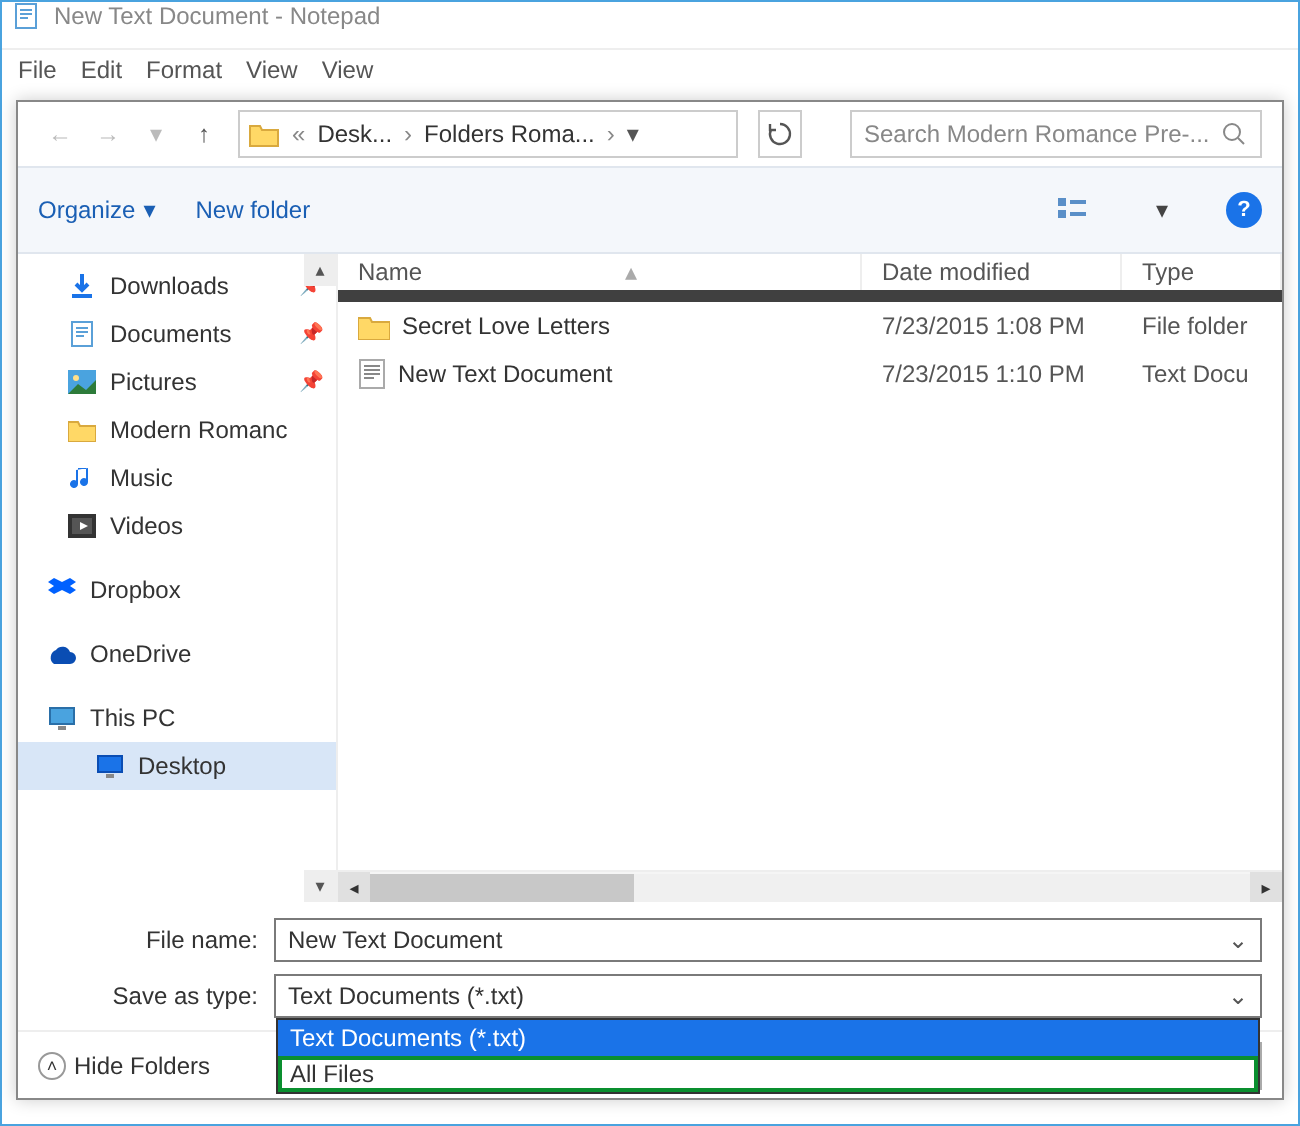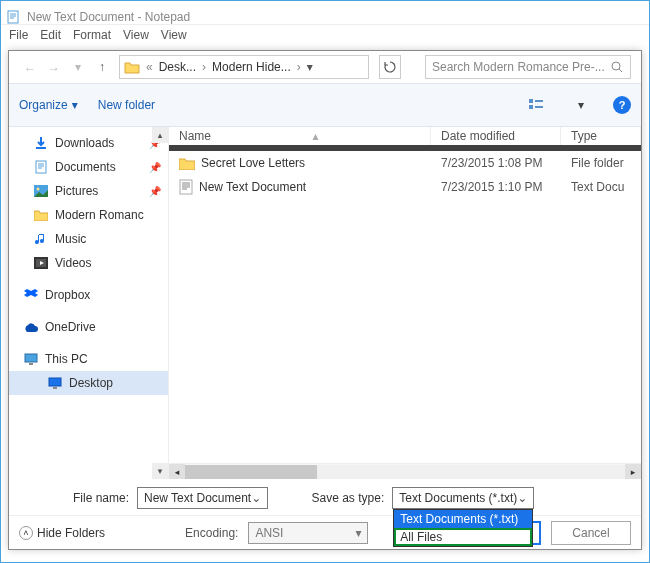--- a/index.html
+++ b/index.html
@@ -1,20 +1,20 @@
 <!DOCTYPE html>
 <html><head>
 <meta charset="utf-8">
 <style>
 * { box-sizing: border-box; margin: 0; padding: 0; font-family: "Segoe UI", Tahoma, sans-serif; font-size: 12px; }
 body { background: #fff; width: 650px; height: 563px; overflow: hidden; position: relative; color: #333; }
 
 
 .notepad-window { border: 1px solid #4aa3df; background: #fff; position: absolute; inset: 0; }
-.notepad-titlebar { height: 24px; background: #fff; display: flex; align-items: flex-end; padding: 0 6px; color: #888; border-bottom: 1px solid #eee; }
+.notepad-titlebar { height: 24px; background: #fff; display: flex; align-items: flex-start; padding: 0 6px; color: #888; border-bottom: 1px solid #eee; }
 .notepad-titlebar .icon { width: 14px; height: 14px; margin-right: 6px; display:flex; align-items:center; justify-content:center;}
 .notepad-menubar { height: 20px; display: flex; align-items: center; gap: 12px; padding: 0 8px; color: #555; }
 .notepad-menubar span { cursor: default; }
 
 
 .dialog { position: absolute; left: 8px; top: 50px; width: 634px; height: 500px; background: #fff; border: 1px solid #888; box-shadow: 0 0 8px rgba(0,0,0,.2); display:flex; flex-direction:column;}
 .dialog-titlebar { height: 28px; display:flex; align-items:center; padding: 0 8px; border-bottom:1px solid #eee;}
 .dialog-titlebar .icon { width:16px; height:16px; margin-right:6px; display:flex; align-items:center; justify-content:center;}
 .dialog-titlebar .spacer { flex:1; }
 .dialog-titlebar .close { font-size:16px; color:#444; cursor:pointer; padding:0 4px;}
@@ -55,21 +55,21 @@
 .col-name { flex:1; } .col-date { width:130px; } .col-type { width:80px; }
 .file-list { flex:1; overflow:hidden;}
 .file-row { height:24px; display:flex; align-items:center;}
 .file-row .cell { padding:0 10px; display:flex; align-items:center; gap:6px; overflow:hidden; white-space:nowrap;}
 .file-row .cell.name { flex:1;} .file-row .cell.date { width:130px; color:#555;} .file-row .cell.type { width:80px; color:#555; overflow:hidden;}
 .hscroll { height:16px; border-top:1px solid #eee; display:flex; align-items:center; background:#f5f5f5;}
 .hscroll .arrow { width:16px; height:16px; background:#e0e0e0; display:flex; align-items:center; justify-content:center; font-size:9px;}
 .hscroll .track { flex:1; height:14px; background:#f0f0f0; position:relative;}
 .hscroll .thumb { position:absolute; left:0; top:0; height:100%; width:30%; background:#c8c8c8;}
 
-.form-area { padding:8px 10px 6px 10px; display:flex; flex-direction:row; gap:6px; }
+.form-area { padding:8px 10px 6px 10px; display:flex; flex-direction:column; gap:6px; }
 .form-row { display:flex; align-items:center; gap:8px;}
 .form-row label { width:110px; text-align:right; color:#333;}
 .form-row .field { flex:1; border:1px solid #7a7a7a; height:22px; background:#fff; display:flex; align-items:center; padding:0 6px; position:relative;}
 .form-row .field .drop { margin-left:auto; color:#555;}
 .type-field { border:1px solid #7a7a7a; background:#cfe5fb;}
 .dropdown-list { position:absolute; left:0; top:21px; right:0; background:#fff; border:1px solid #333; z-index:10;}
 .dropdown-list .opt { height:18px; display:flex; align-items:center; padding:0 6px;}
 .dropdown-list .opt.selected { background:#1a73e8; color:#fff;}
 .dropdown-list .opt.highlighted { outline:2px solid #0a8f2f; outline-offset:-2px;}
 
@@ -117,21 +117,21 @@
     </div>
     <div class="breadcrumb">
       <span class="folder-ic">
         <svg width="16" height="14" viewBox="0 0 16 14">
             <path d="M1 3h5l1 2h8v8H1z" fill="#ffd866" stroke="#d9a93e"></path>
           </svg>
       </span>
       <span class="sep">«</span>
       <span class="crumb">Desk...</span>
       <span class="sep">›</span>
-      <span class="crumb">Modern Hide...</span>
+      <span class="crumb">Folders Roma...</span>
       <span class="sep">›</span>
       <span class="bc-drop">▾</span>
     </div>
     <div class="refresh-btn">
       <svg width="14" height="14" viewBox="0 0 14 14">
           <path d="M7 2a5 5 0 1 1-4.5 2.8" fill="none" stroke="#555" stroke-width="1.2"></path>
           <path d="M2 2v3h3" fill="none" stroke="#555" stroke-width="1.2"></path>
         </svg>
     </div>
     <div class="search-box">

